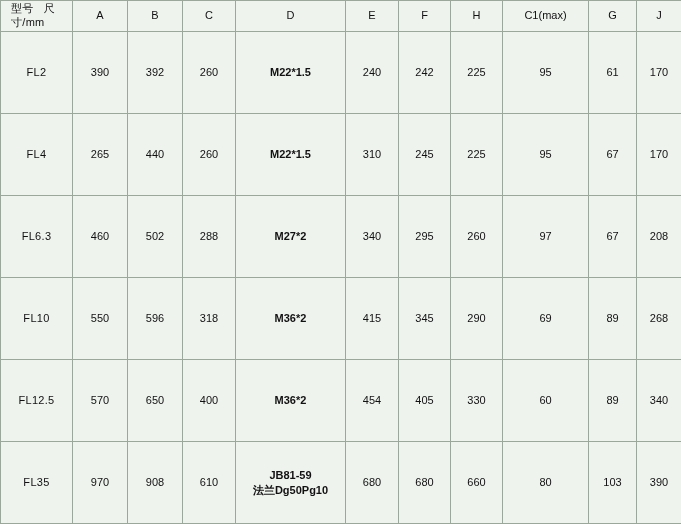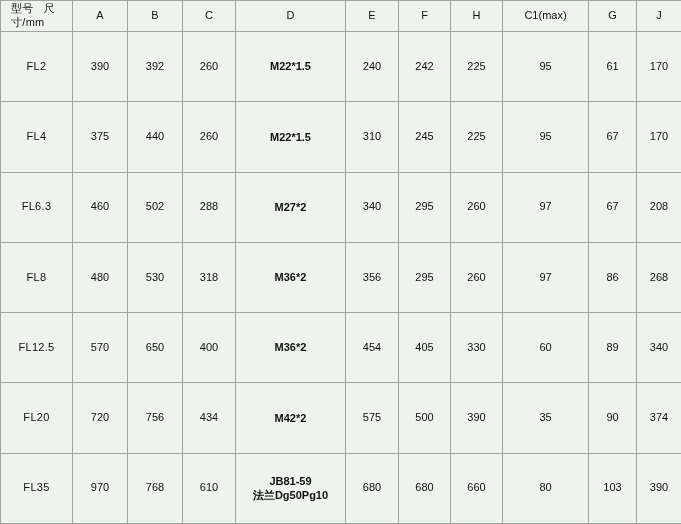--- a/index.html
+++ b/index.html
@@ -119,21 +119,21 @@
           </td>
         <td>240</td>
         <td>242</td>
         <td>225</td>
         <td>95</td>
         <td>61</td>
         <td>170</td>
       </tr>
       <tr>
         <td class="model">FL4</td>
-        <td>375</td>
+        <td>265</td>
         <td>440</td>
         <td>260</td>
         <td>
             <span class="two-line">M22*1.5</span>
             <span class="two-line"></span>
           </td>
         <td>310</td>
         <td>245</td>
         <td>225</td>
         <td>95</td>
@@ -150,71 +150,55 @@
             <span class="two-line"></span>
           </td>
         <td>340</td>
         <td>295</td>
         <td>260</td>
         <td>97</td>
         <td>67</td>
         <td>208</td>
       </tr>
       <tr>
-        <td class="model">FL8</td>
-        <td>480</td>
-        <td>530</td>
+        <td class="model">FL10</td>
+        <td>550</td>
+        <td>596</td>
         <td>318</td>
         <td>
             <span class="two-line">M36*2</span>
             <span class="two-line"></span>
           </td>
-        <td>356</td>
-        <td>295</td>
-        <td>260</td>
-        <td>97</td>
-        <td>86</td>
+        <td>415</td>
+        <td>345</td>
+        <td>290</td>
+        <td>69</td>
+        <td>89</td>
         <td>268</td>
       </tr>
       <tr>
         <td class="model">FL12.5</td>
         <td>570</td>
         <td>650</td>
         <td>400</td>
         <td>
             <span class="two-line">M36*2</span>
             <span class="two-line"></span>
           </td>
         <td>454</td>
         <td>405</td>
         <td>330</td>
         <td>60</td>
         <td>89</td>
         <td>340</td>
       </tr>
       <tr>
-        <td class="model">FL20</td>
-        <td>720</td>
-        <td>756</td>
-        <td>434</td>
-        <td>
-            <span class="two-line">M42*2</span>
-            <span class="two-line"></span>
-          </td>
-        <td>575</td>
-        <td>500</td>
-        <td>390</td>
-        <td>35</td>
-        <td>90</td>
-        <td>374</td>
-      </tr>
-      <tr>
         <td class="model">FL35</td>
         <td>970</td>
-        <td>768</td>
+        <td>908</td>
         <td>610</td>
         <td>
             <span class="two-line">JB81-59</span>
             <span class="two-line">法兰Dg50Pg10</span>
           </td>
         <td>680</td>
         <td>680</td>
         <td>660</td>
         <td>80</td>
         <td>103</td>

